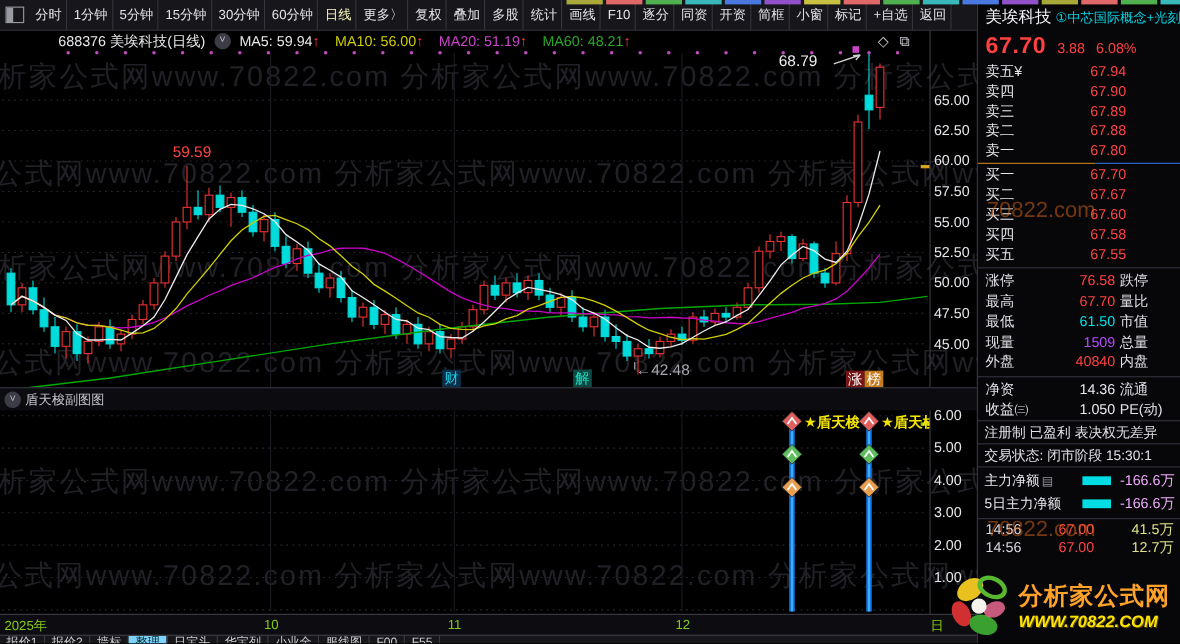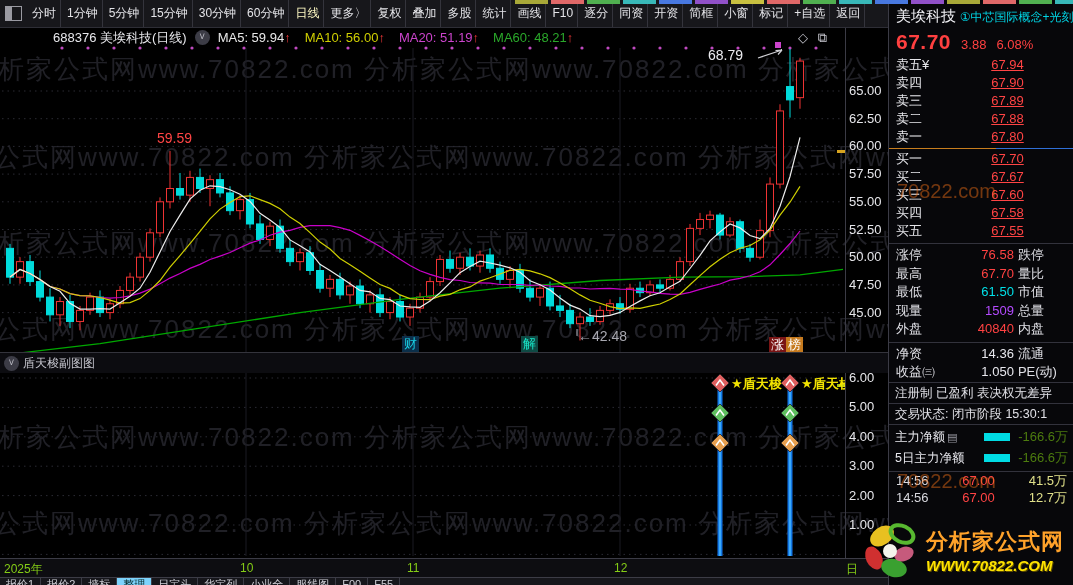--- a/index.html
+++ b/index.html
@@ -61,37 +61,37 @@
     font-size:13px;color:#e0e0e6;}
   #panel-inner{position:relative;width:100%;height:100%;overflow:hidden;}
   #name-row{padding:6px 0 0 7px;height:20px;line-height:20px;white-space:nowrap;overflow:hidden;}
   #stock-name{font-size:15px;color:#f2f2f6;}
   #stock-tag{font-size:12px;color:#00d4e4;}
   #price-row{padding:4px 0 2px 7px;height:24px;display:flex;align-items:baseline;}
   #last-price{font-size:21px;font-weight:bold;color:#ff4040;letter-spacing:0.5px;}
   #chg,#chg-pct{font-size:13px;color:#ff4040;margin-left:10px;}
   .q-row{display:flex;height:18px;line-height:18px;padding:0 7px;}
   .q-label{width:52px;color:#e6e6ea;}
-  .q-price{flex:1;text-align:center;color:#ff4444;text-decoration:underline;}
+  .q-price{flex:1;text-align:center;color:#ff4444;}
   #queue-divider{height:2px;margin:1px 0;display:flex;}
   #queue-divider .d1{width:58%;background:#c87e1e;height:1px;margin-top:1px;}
   #queue-divider .d2{width:42%;background:#2f6fd8;height:1px;margin-top:1px;}
   .sec-border{border-top:1px solid #32323c;margin-top:3px;padding-top:2px;}
   .s-row{display:flex;height:18.5px;line-height:18.5px;padding:0 7px;}
   .s-l{width:48px;}
   .s-v{width:72px;text-align:right;padding-right:4px;}
   .s-r{margin-left:auto;width:50px;text-align:left;}
   .red{color:#ff4242;} .cyan{color:#00e0e8;} .purple{color:#b44bff;} .white{color:#e8e8ee;} .yellowv{color:#e0e08a;}
   .box-row{border-top:1px solid #32323c;height:20px;line-height:20px;padding:0 6px;white-space:nowrap;overflow:hidden;font-size:12.5px;}
   #flows-box{border-top:1px solid #32323c;border-bottom:1px solid #32323c;padding:2px 0;}
   .flow-row{display:flex;align-items:center;height:21px;padding:0 6px;white-space:nowrap;}
   .flow-label{color:#e8e8ee;font-size:12.5px;}
   .flow-icon{color:#9a9aa4;font-size:11px;margin-left:2px;}
   .flow-bar{width:26px;height:8px;background:#00dce4;margin-left:auto;margin-right:6px;flex:none;}
-  .flow-val{color:#4d7c0f;width:52px;text-align:right;flex:none;}
+  .flow-val{color:#f0abfc;width:52px;text-align:right;flex:none;}
   .t-row{display:flex;height:17px;line-height:17px;padding:0 7px;}
   .t-time{width:44px;color:#d8d8de;}
   .t-price{flex:1;text-align:center;color:#ff4444;}
   .t-vol{width:50px;text-align:right;}
 
   
   #logo{left:860px;top:516px;width:213px;height:69px;z-index:9;display:flex;align-items:center;}
   #logo-text{margin-left:2px;}
   #logo-site{font-size:22px;font-weight:bold;color:#ffa22a;text-shadow:1px 1px 0 #7a3000,0 0 2px #me;white-space:nowrap;letter-spacing:1px;}
   #logo-url{font-size:15px;font-weight:bold;font-style:italic;color:#ffe400;text-shadow:1px 1px 0 #5a4a00;white-space:nowrap;}

